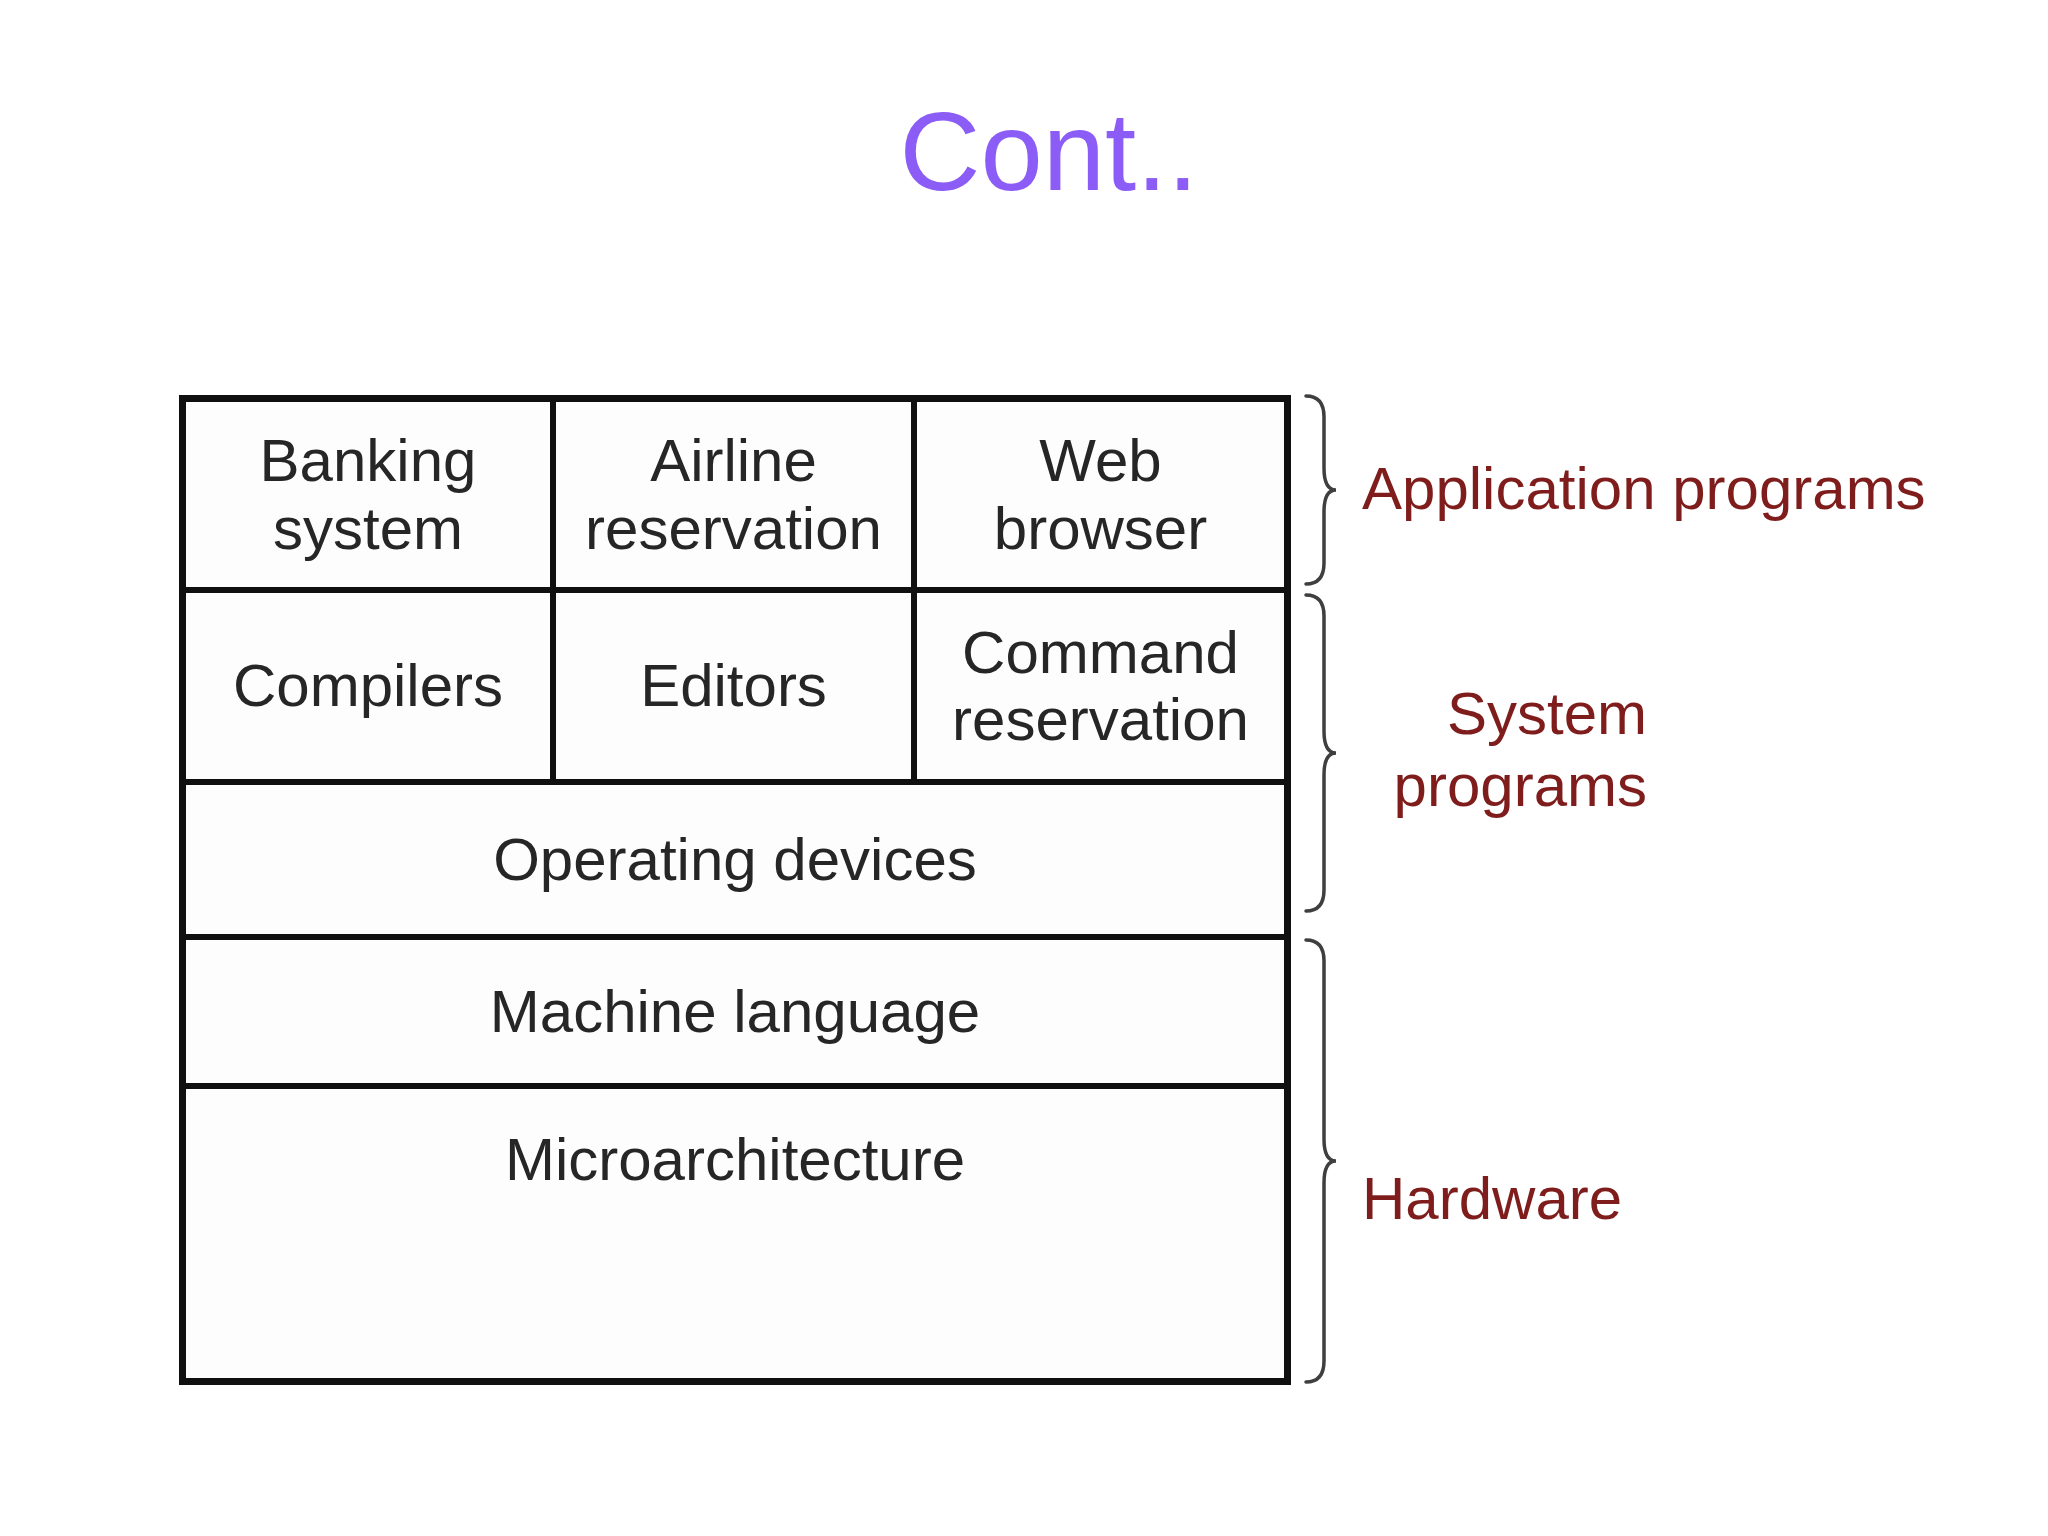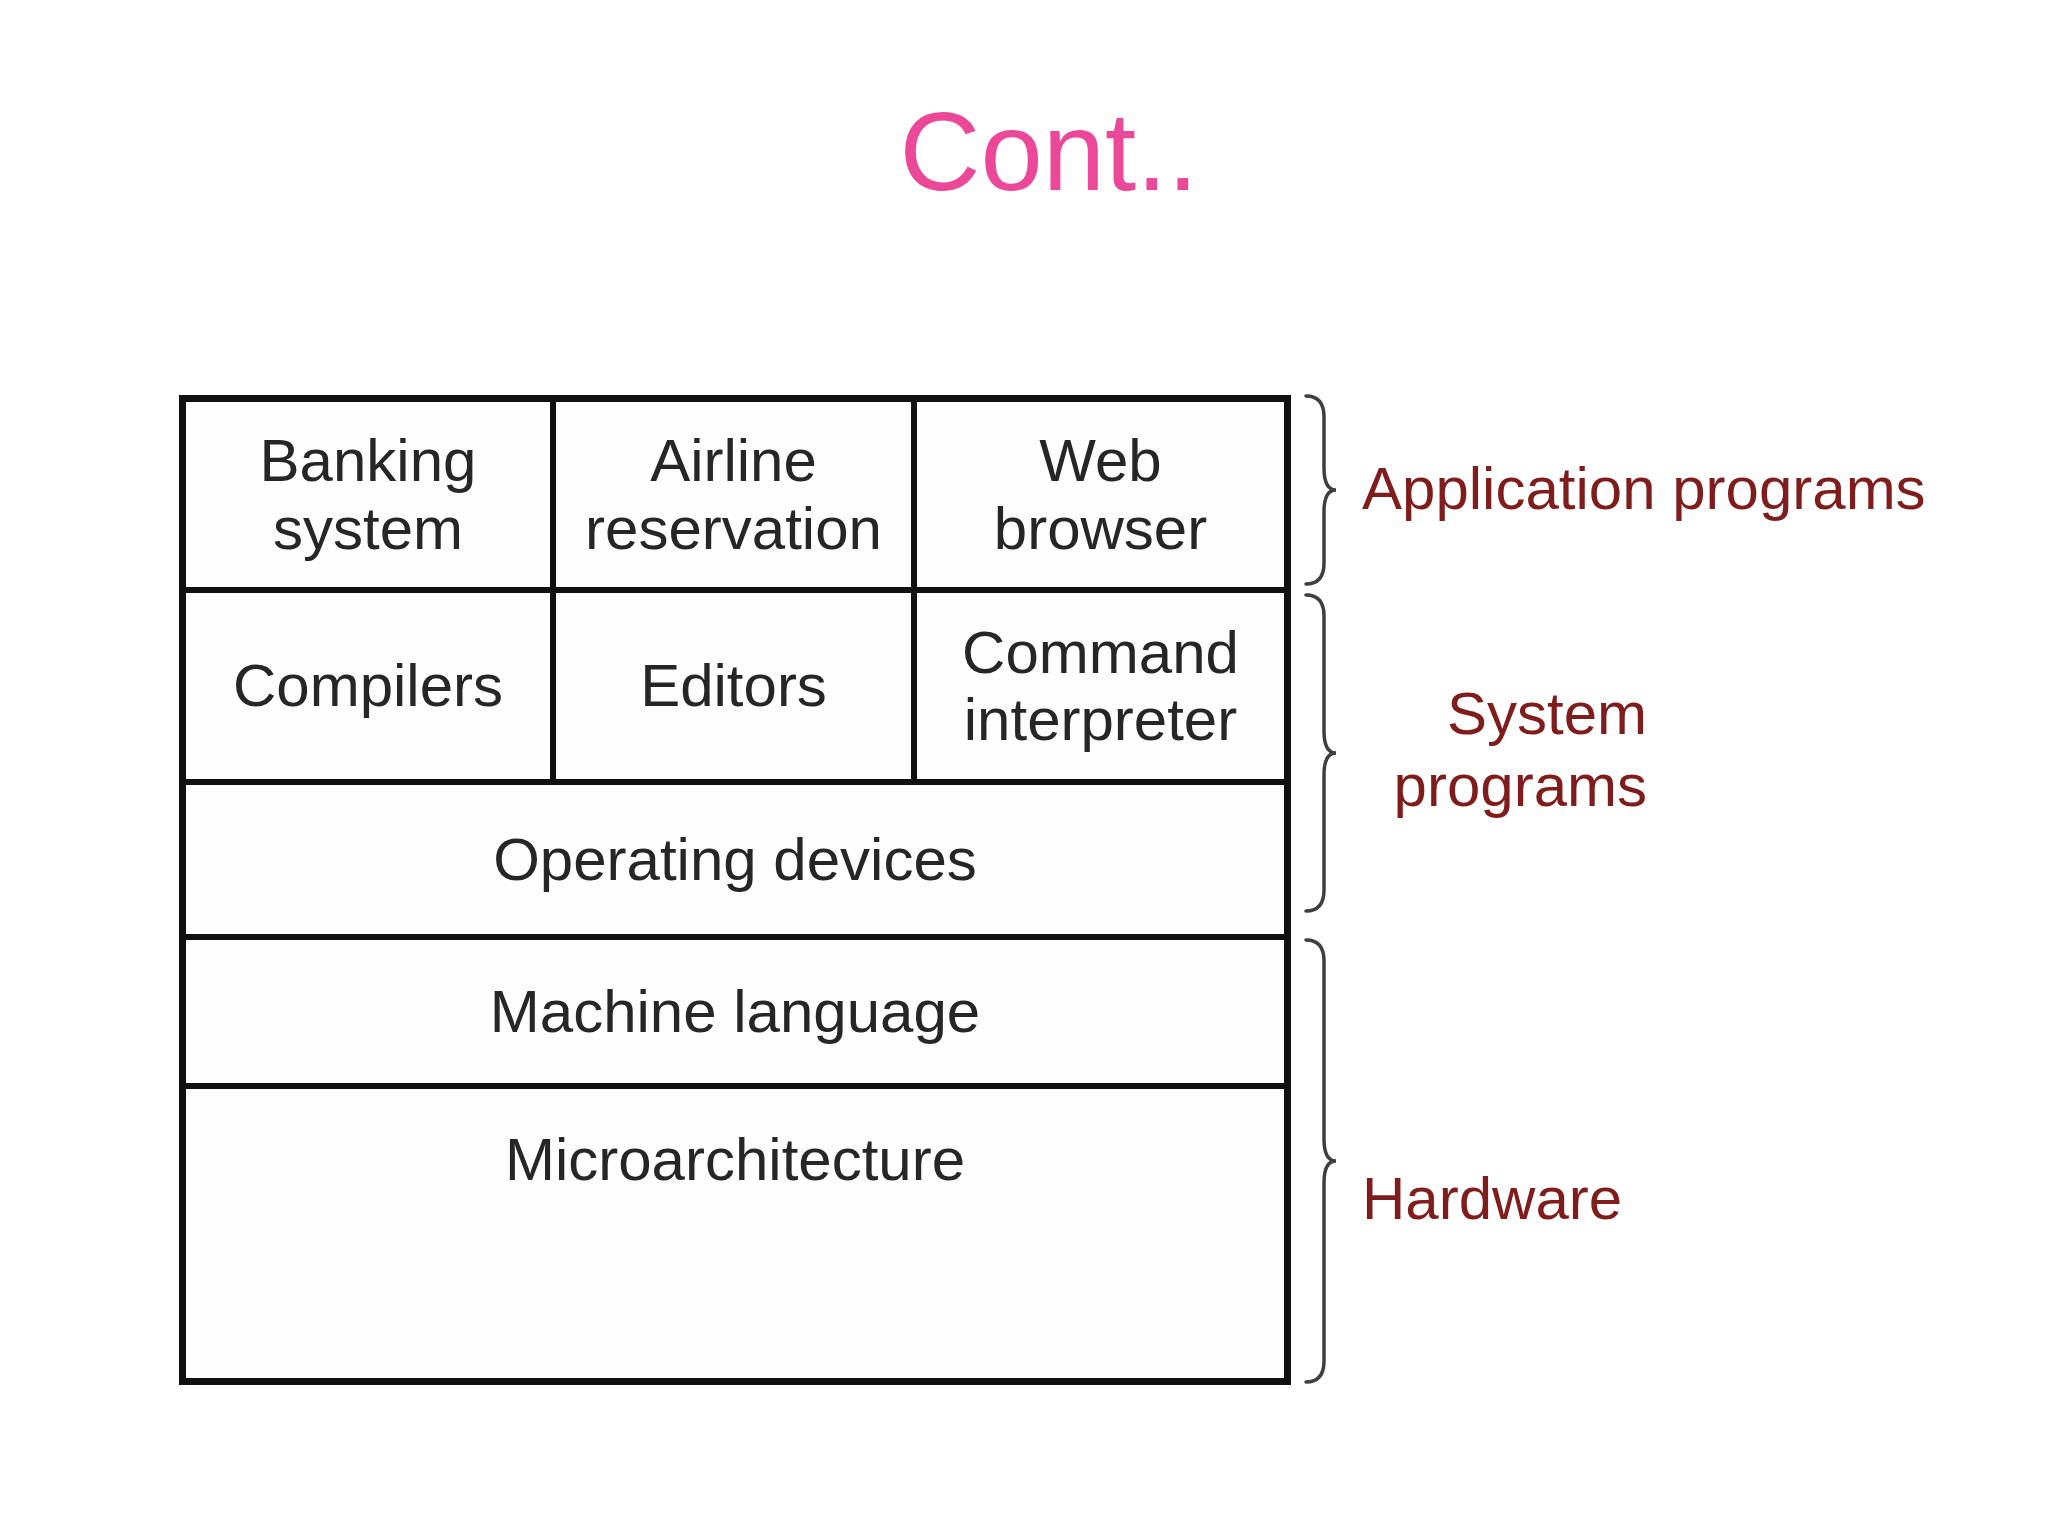--- a/index.html
+++ b/index.html
@@ -18,21 +18,21 @@
 
   
   .slide-title {
     position: absolute;
     top: 90px;
     left: 1049px;
     transform: translateX(-50%);
     font-size: 112px;
     line-height: 1.1;
     font-weight: 400;
-    color: #ec4899;
+    color: #8b5cf6;
     white-space: nowrap;
   }
 
   
   .layers-table {
     position: absolute;
     left: 166px;
     top: 395px;
     width: 1112px;
     height: 990px;
@@ -87,21 +87,21 @@
   <div class="cell">Banking
 system</div>
   <div class="cell bl">Airline
 reservation</div>
   <div class="cell bl">Web
 browser</div>
 
   <div class="cell bt">Compilers</div>
   <div class="cell bl bt">Editors</div>
   <div class="cell bl bt">Command
-interpreter</div>
+reservation</div>
 
   <div class="cell full bt">Operating devices</div>
   <div class="cell full bt">Machine language</div>
   <div class="cell full bt">Microarchitecture</div>
 </div>
 
 <div class="brace" style="top:393px;">
   <svg width="40" height="194" viewBox="0 0 40 194">
     <path d="M 5 3 Q 23 3 23 24 L 23 75 Q 23 97 35 97 Q 23 97 23 119 L 23 170 Q 23 191 5 191" fill="none" stroke="#3f3f3f" stroke-width="3.5" stroke-linecap="round"></path>
   </svg>

